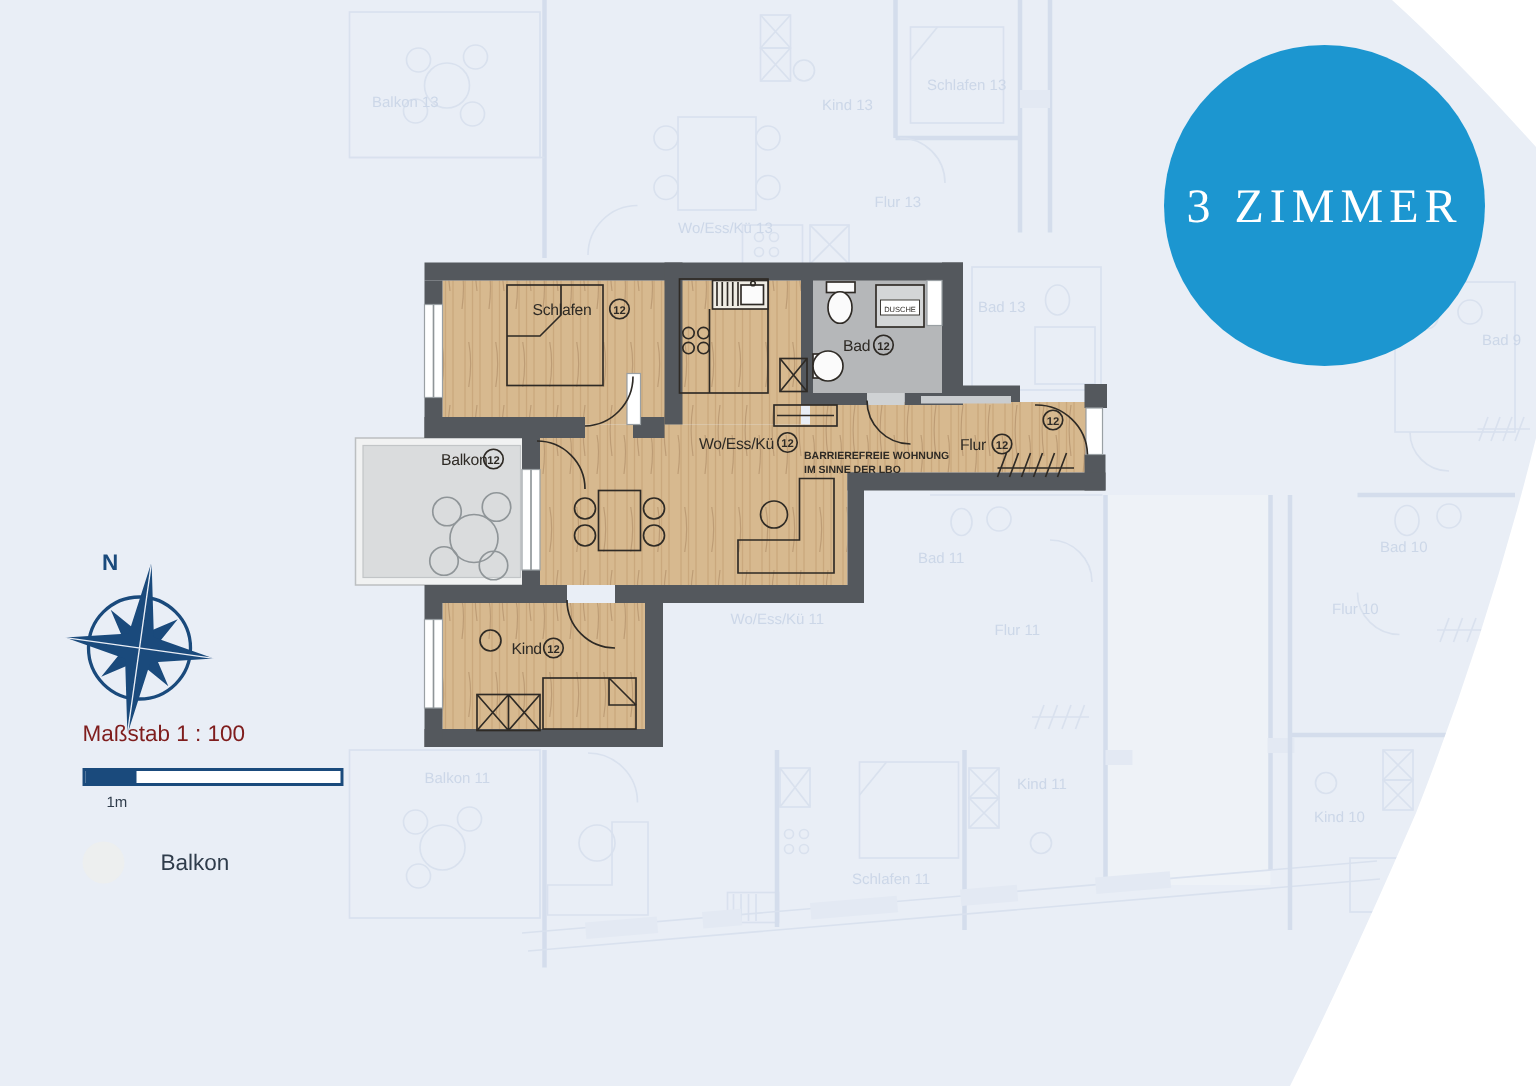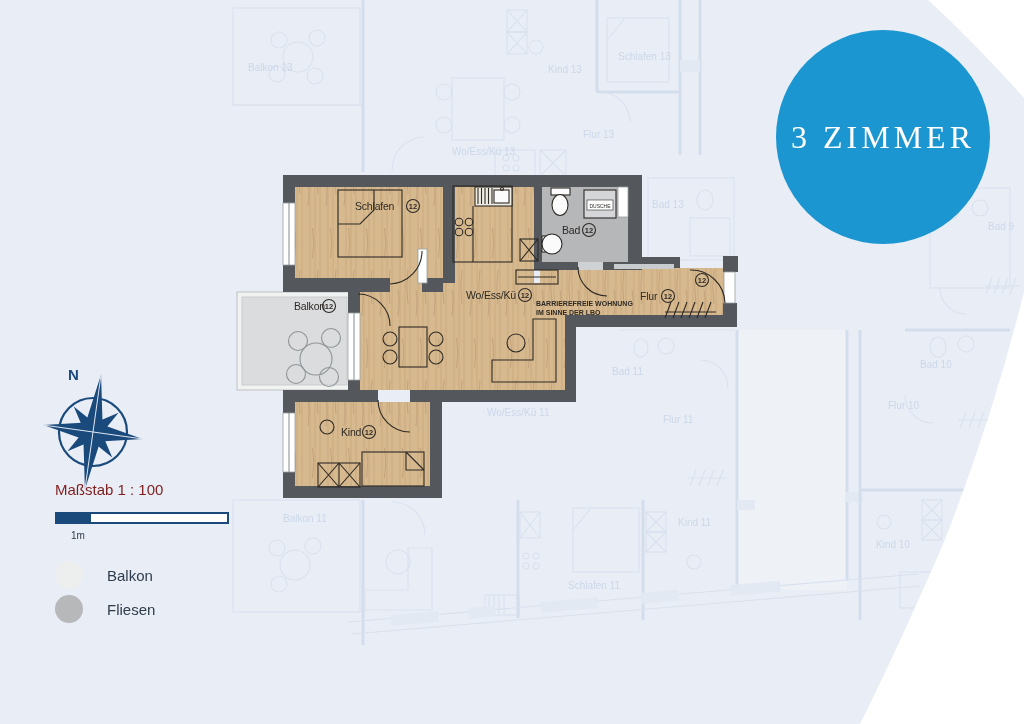--- a/index.html
+++ b/index.html
@@ -380,23 +380,19 @@
   <div class="scale-bar">
     <div class="scale-fill"></div>
   </div>
   <div class="scale-unit">1m</div>
 
   <div class="legend">
     <div class="legend-row">
       <div class="sw sw-balkon"></div>
       <div class="legend-label">Balkon</div>
     </div>
-    <div class="legend-row">
-      <div class="sw sw-fliesen"></div>
-      <div class="legend-label">Fliesen</div>
-    </div>
   </div>
 
   <div class="badge">
     <span>3 ZIMMER</span>
   </div>
 
 </div>
 
 </body></html>

